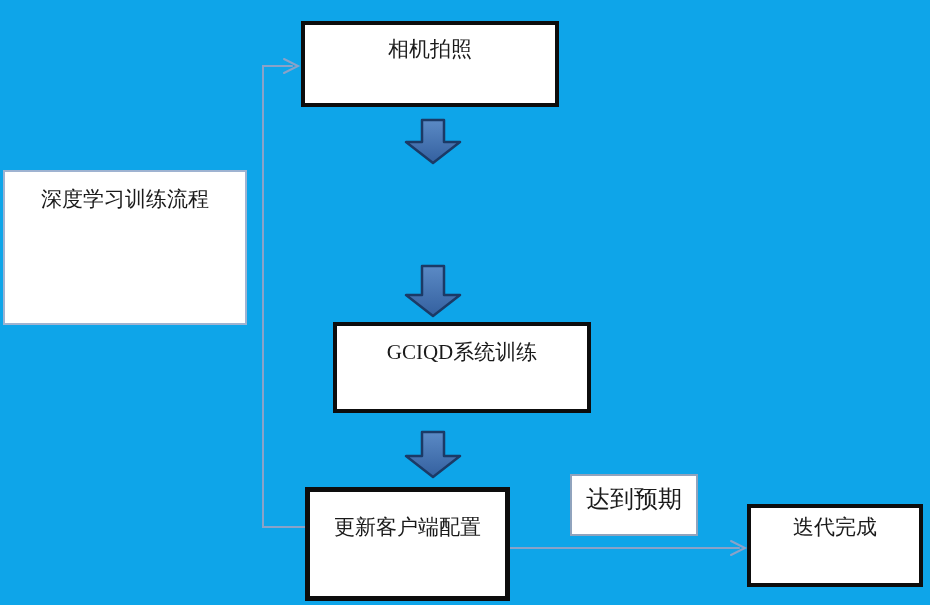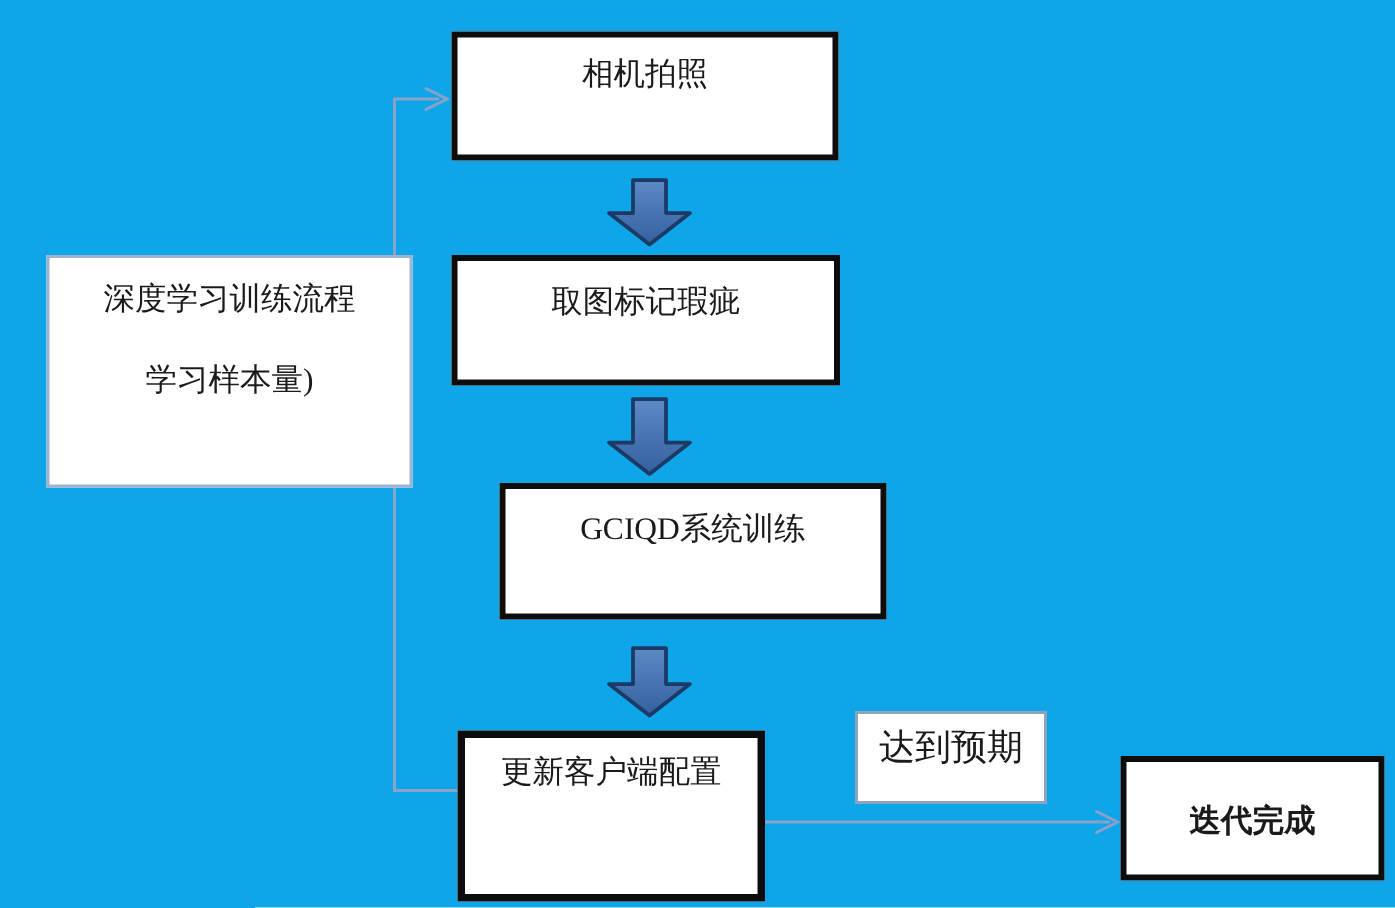--- a/index.html
+++ b/index.html
@@ -20,25 +20,25 @@
     font-size:21px;
     line-height:30px;
   }
   .thick{border:4px solid #0d0d0d;}
   .thicker{border:5px solid #0d0d0d;}
   .thin{border:2px solid #9fb3d1;}
   .thin2{border:2px solid #90a3bd;}
   .box-camera{left:301px;top:21px;width:258px;height:86px;padding-top:9px;}
   .box-mark{left:301px;top:170px;width:259px;height:87px;padding-top:12px;}
   .box-train{left:302px;top:322px;width:258px;height:91px;padding-top:11px;margin-left:31px;}
-  .box-update{left:305px;top:487px;width:205px;height:114px;padding-top:7px;}
-  .box-note{left:3px;top:170px;width:244px;height:155px;padding-top:11px;line-height:32px;margin-left:28px;}
+  .box-update{left:305px;top:487px;width:205px;height:114px;padding-top:20px;}
+  .box-note{left:3px;top:170px;width:244px;height:155px;padding-top:11px;line-height:32px;}
   .note-gap{height:22px;}
   .box-expect{left:570px;top:474px;width:128px;height:62px;padding-top:8px;font-size:24px;}
-  .box-done{left:747px;top:504px;width:176px;height:83px;padding-top:24px;font-weight:bold;}
+  .box-done{left:747px;top:504px;width:176px;height:83px;padding-top:4px;}
 </style>
 </head>
 <body>
 
 <div class="canvas">
 
   <svg class="connectors" viewBox="0 0 930 605" xmlns="http://www.w3.org/2000/svg">
     <defs>
       <linearGradient id="arrowFill" x1="0" y1="0" x2="0" y2="1">
         <stop offset="0" stop-color="#5b8ac5"></stop>
@@ -58,36 +58,32 @@
 
     <path d="M 422 120 H 444 V 142 H 460 L 433 163 L 406 142 H 422 Z" fill="url(#arrowFill)" stroke="#1b3a66" stroke-width="2.5" stroke-linejoin="round"></path>
     <path d="M 422 266 H 444 V 295 H 460 L 433 316 L 406 295 H 422 Z" fill="url(#arrowFill)" stroke="#1b3a66" stroke-width="2.5" stroke-linejoin="round"></path>
     <path d="M 422 432 H 444 V 456 H 460 L 433 477 L 406 456 H 422 Z" fill="url(#arrowFill)" stroke="#1b3a66" stroke-width="2.5" stroke-linejoin="round"></path>
   </svg>
 
   <div class="node thick box-camera">
     <span>相机拍照</span>
   </div>
 
-  <div class="node thick box-mark">
-    <span>取图标记瑕疵</span>
-  </div>
 
   <div class="node thick box-train">
     <span>GCIQD系统训练</span>
   </div>
 
   <div class="node thicker box-update">
     <div>更新客户端配置</div>
   </div>
 
   <div class="node thin box-note">
     <div>深度学习训练流程</div>
     <div class="note-gap"></div>
-    <div>学习样本量)</div>
   </div>
 
   <div class="node thin2 box-expect">
     <span>达到预期</span>
   </div>
 
   <div class="node thick box-done">
     <span>迭代完成</span>
   </div>
 

